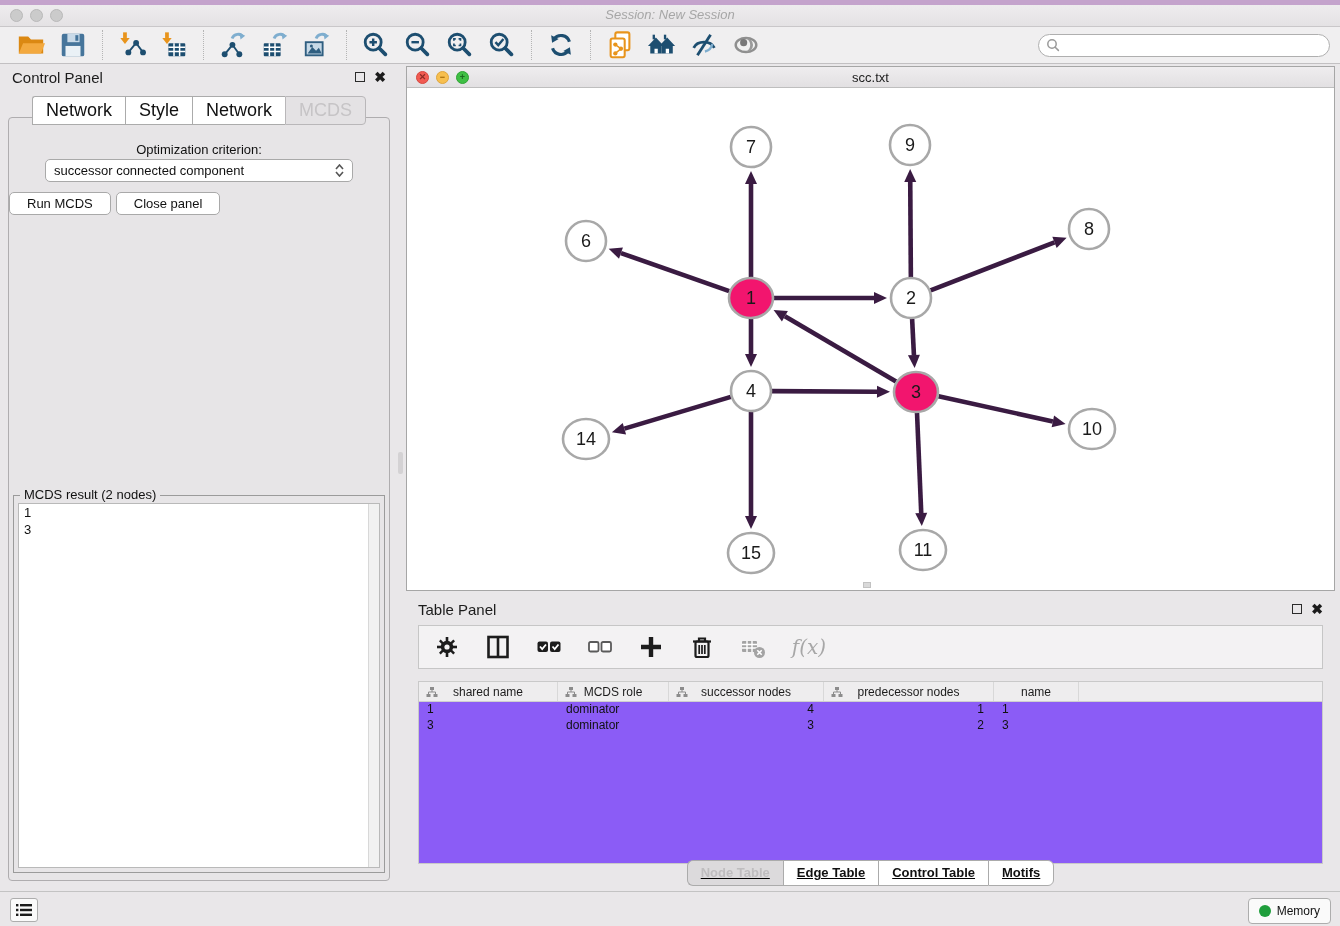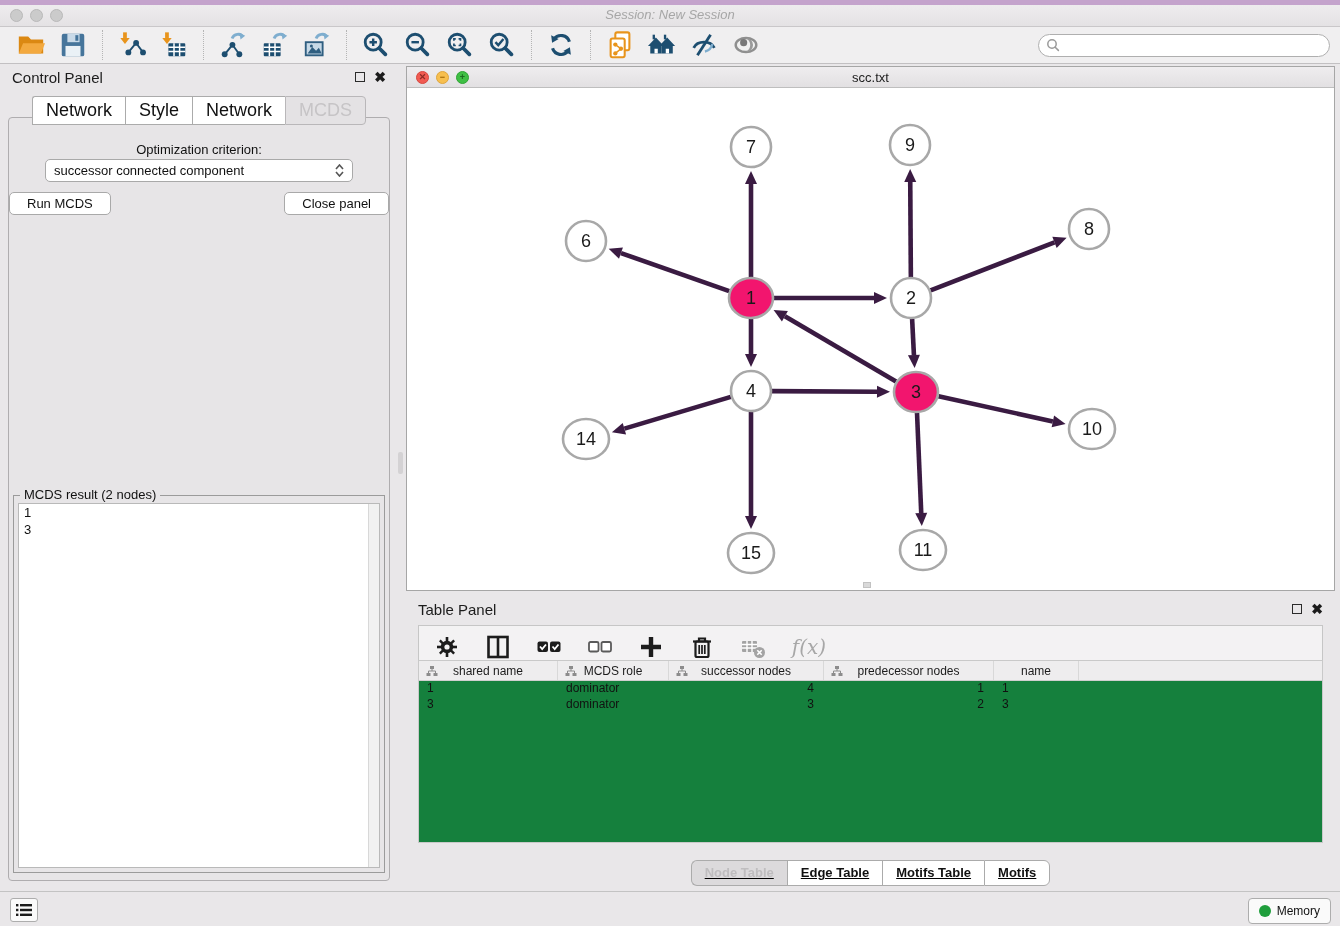--- a/index.html
+++ b/index.html
@@ -41,21 +41,21 @@
   .cp-tab.last { border-right:1px solid #ABABAB; border-radius:0 4px 4px 0; }
   .cp-tab.selected { background:#E4E2E4; color:#C6C4C6; border-color:#B9B7B9; }
 
   .cp-content { position:absolute; left:8px; top:53px; width:382px; height:764px;
     background:#E7E5E7; border:1px solid #AFADAF; border-radius:4px; }
   .opt-label { position:absolute; left:0; top:24px; width:100%; text-align:center; font-size:13px; color:#111; }
   .criterion-select { position:absolute; left:36px; top:41px; width:308px; height:23px; background:#fff;
     border:1px solid #A9A9A9; border-radius:5px; display:flex; align-items:center; padding:0 8px; font-size:13px; color:#111; }
   .stepper { margin-left:auto; display:flex; flex-direction:column; gap:1px; align-items:center; }
   .stepper svg { display:block; }
-  .cp-buttons { position:absolute; left:0; top:74px; width:100%; display:flex; justify-content:space-between; gap:14px; }
+  .cp-buttons { position:absolute; left:0; top:74px; width:100%; display:flex; justify-content:flex-start; gap:5px; }
   .cp-btn { height:23px; padding:0 17px; background:#fff; border:1px solid #A9A9A9; border-radius:5px; font-size:13px; color:#111;
     font-family:"Liberation Sans", sans-serif; }
 
   .mcds-fieldset { position:absolute; left:4px; top:377px; width:372px; height:378px;
     border:1px solid #9B9B9B; background:#E7E5E7; }
   .mcds-legend { position:absolute; left:6px; top:-9px; background:#E7E5E7; padding:0 4px; font-size:13px; color:#111; }
   .mcds-body { position:absolute; left:4px; top:7px; right:4px; bottom:4px; background:#fff; border:1px solid #B9B9B9; }
   .mcds-scroll { position:absolute; right:0; top:0; width:11px; height:100%; background:#F1F1F1; border-left:1px solid #D8D8D8; }
   .mcds-line { font-size:13px; line-height:17px; padding-left:5px; color:#111; }
 
@@ -78,21 +78,21 @@
   .canvas-handle { position:absolute; left:456px; bottom:2px; width:8px; height:6px; background:#D9D9D9; border:1px solid #C2C2C2; }
 
   
   .table-panel { position:absolute; left:406px; top:596px; width:929px; height:292px; background:#E9E7E9; }
   .tp-toolbar { position:absolute; left:12px; top:29px; width:905px; height:44px; background:#F3F2F3;
     border:1px solid #C6C6C6; display:flex; align-items:center; gap:15px; padding-left:10px; }
   .tp-btn { width:36px; height:36px; display:flex; align-items:center; justify-content:center; background:none; border:none; }
   .tp-btn svg { width:26px; height:26px; }
   .fx-label { font-family:"DejaVu Serif", serif; font-style:italic; font-size:20px; color:#A7A7A7; }
 
-  .tp-table { position:absolute; left:12px; top:64px; width:905px; height:183px; background:#15803d; border:1px solid #C9C9C9; }
+  .tp-table { position:absolute; left:12px; top:85px; width:905px; height:183px; background:#8b5cf6; border:1px solid #C9C9C9; }
   .tp-head { display:flex; height:20px; background:#EEEDEE; border-bottom:1px solid #CFCFCF; }
   .tp-th { display:flex; align-items:center; justify-content:center; gap:6px; font-size:12px; color:#1c1c1c;
     border-right:1px solid #D8D8D8; position:relative; }
   .tp-th .sort-ic { position:absolute; left:7px; top:4px; }
   .tp-row { display:flex; height:16px; font-size:12px; color:#111; }
   .tp-td { overflow:hidden; white-space:nowrap; }
   .tp-td.left { text-align:left; padding-left:8px; }
   .tp-td.right { text-align:right; padding-right:10px; }
 
   .tp-tabs { position:absolute; left:0; bottom:2px; width:100%; display:flex; justify-content:center;text-decoration:underline; }
@@ -570,21 +570,21 @@
             <div class="tp-td left" style="width: 111px;">dominator</div>
             <div class="tp-td right" style="width: 155px;">3</div>
             <div class="tp-td right" style="width: 170px;">2</div>
             <div class="tp-td left" style="width: 85px;">3</div>
           </div>
         </div>
     </div>
     <div class="tp-tabs" id="tp-tabs">
         <div class="tp-tab selected">Node Table</div>
         <div class="tp-tab">Edge Table</div>
-        <div class="tp-tab">Motifs Table</div>
+        <div class="tp-tab">Control Table</div>
         <div class="tp-tab last">Motifs</div>
       </div>
   </div>
 
   <div class="status-bar">
     <div class="list-btn">
       <svg width="18" height="16" viewBox="0 0 18 16">
         <g fill="#1c1c1c">
             <rect x="1" y="2" width="2.4" height="2.4"></rect>
             <rect x="5" y="2" width="12" height="2.4"></rect>

